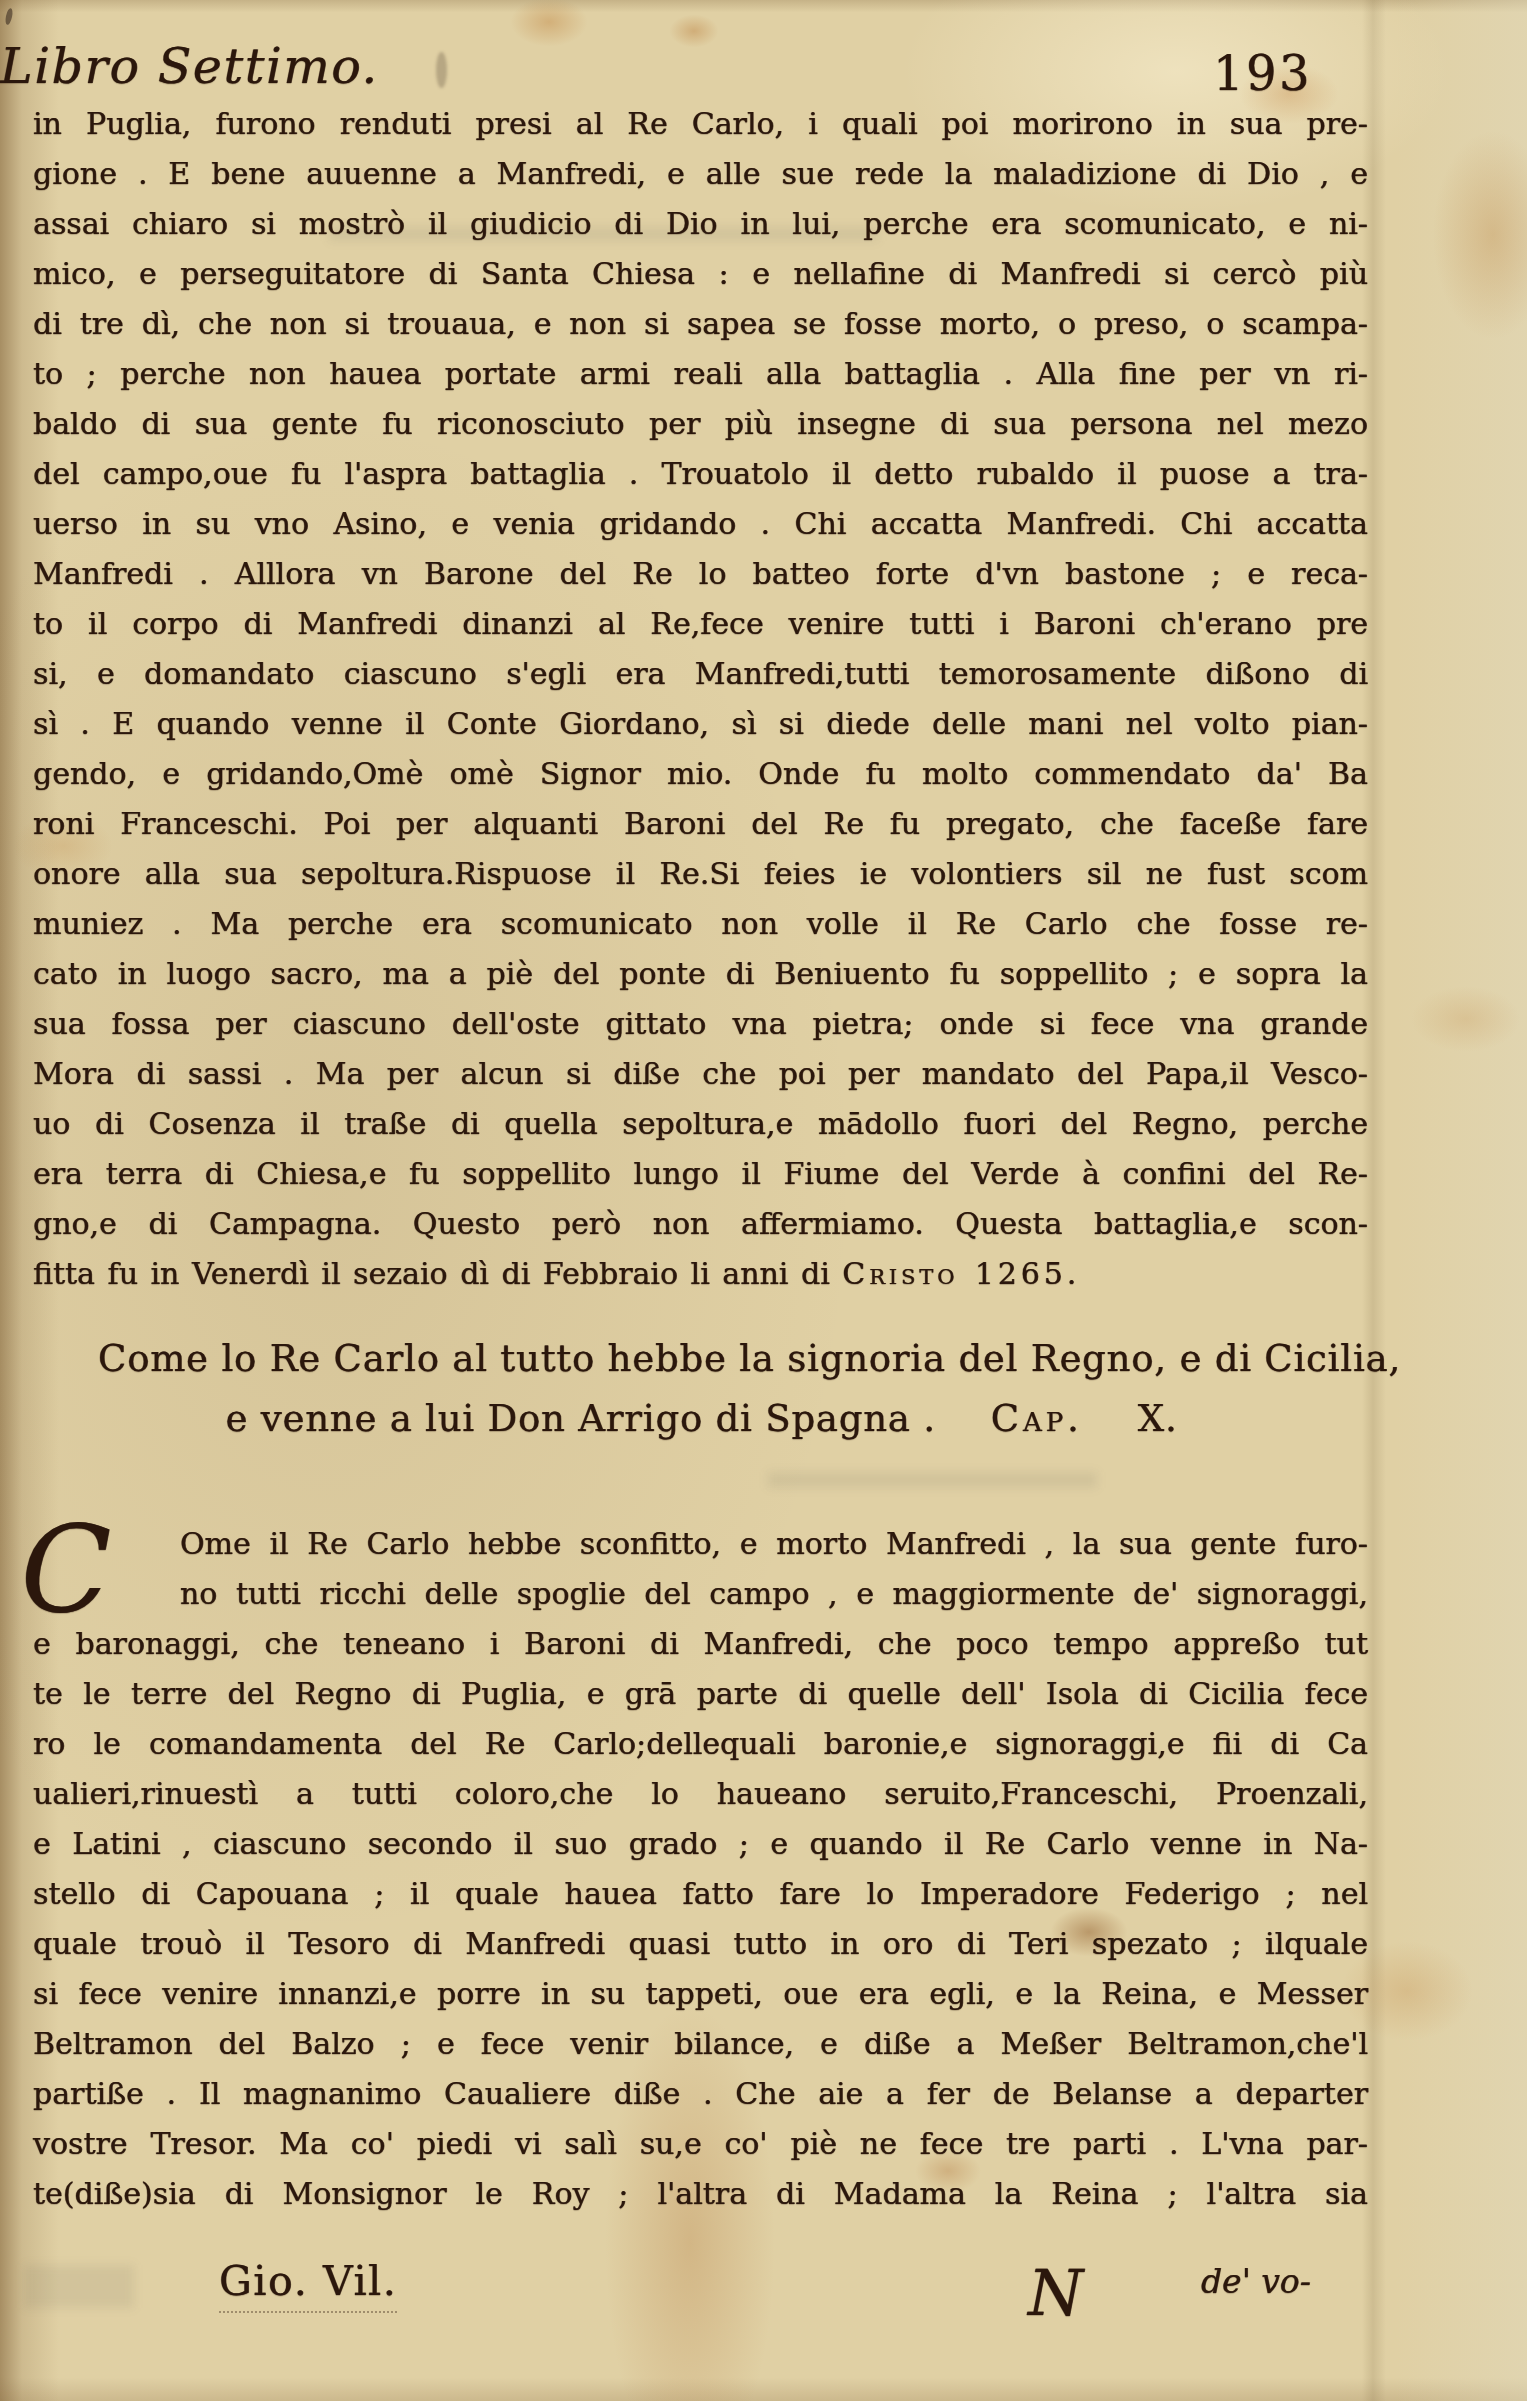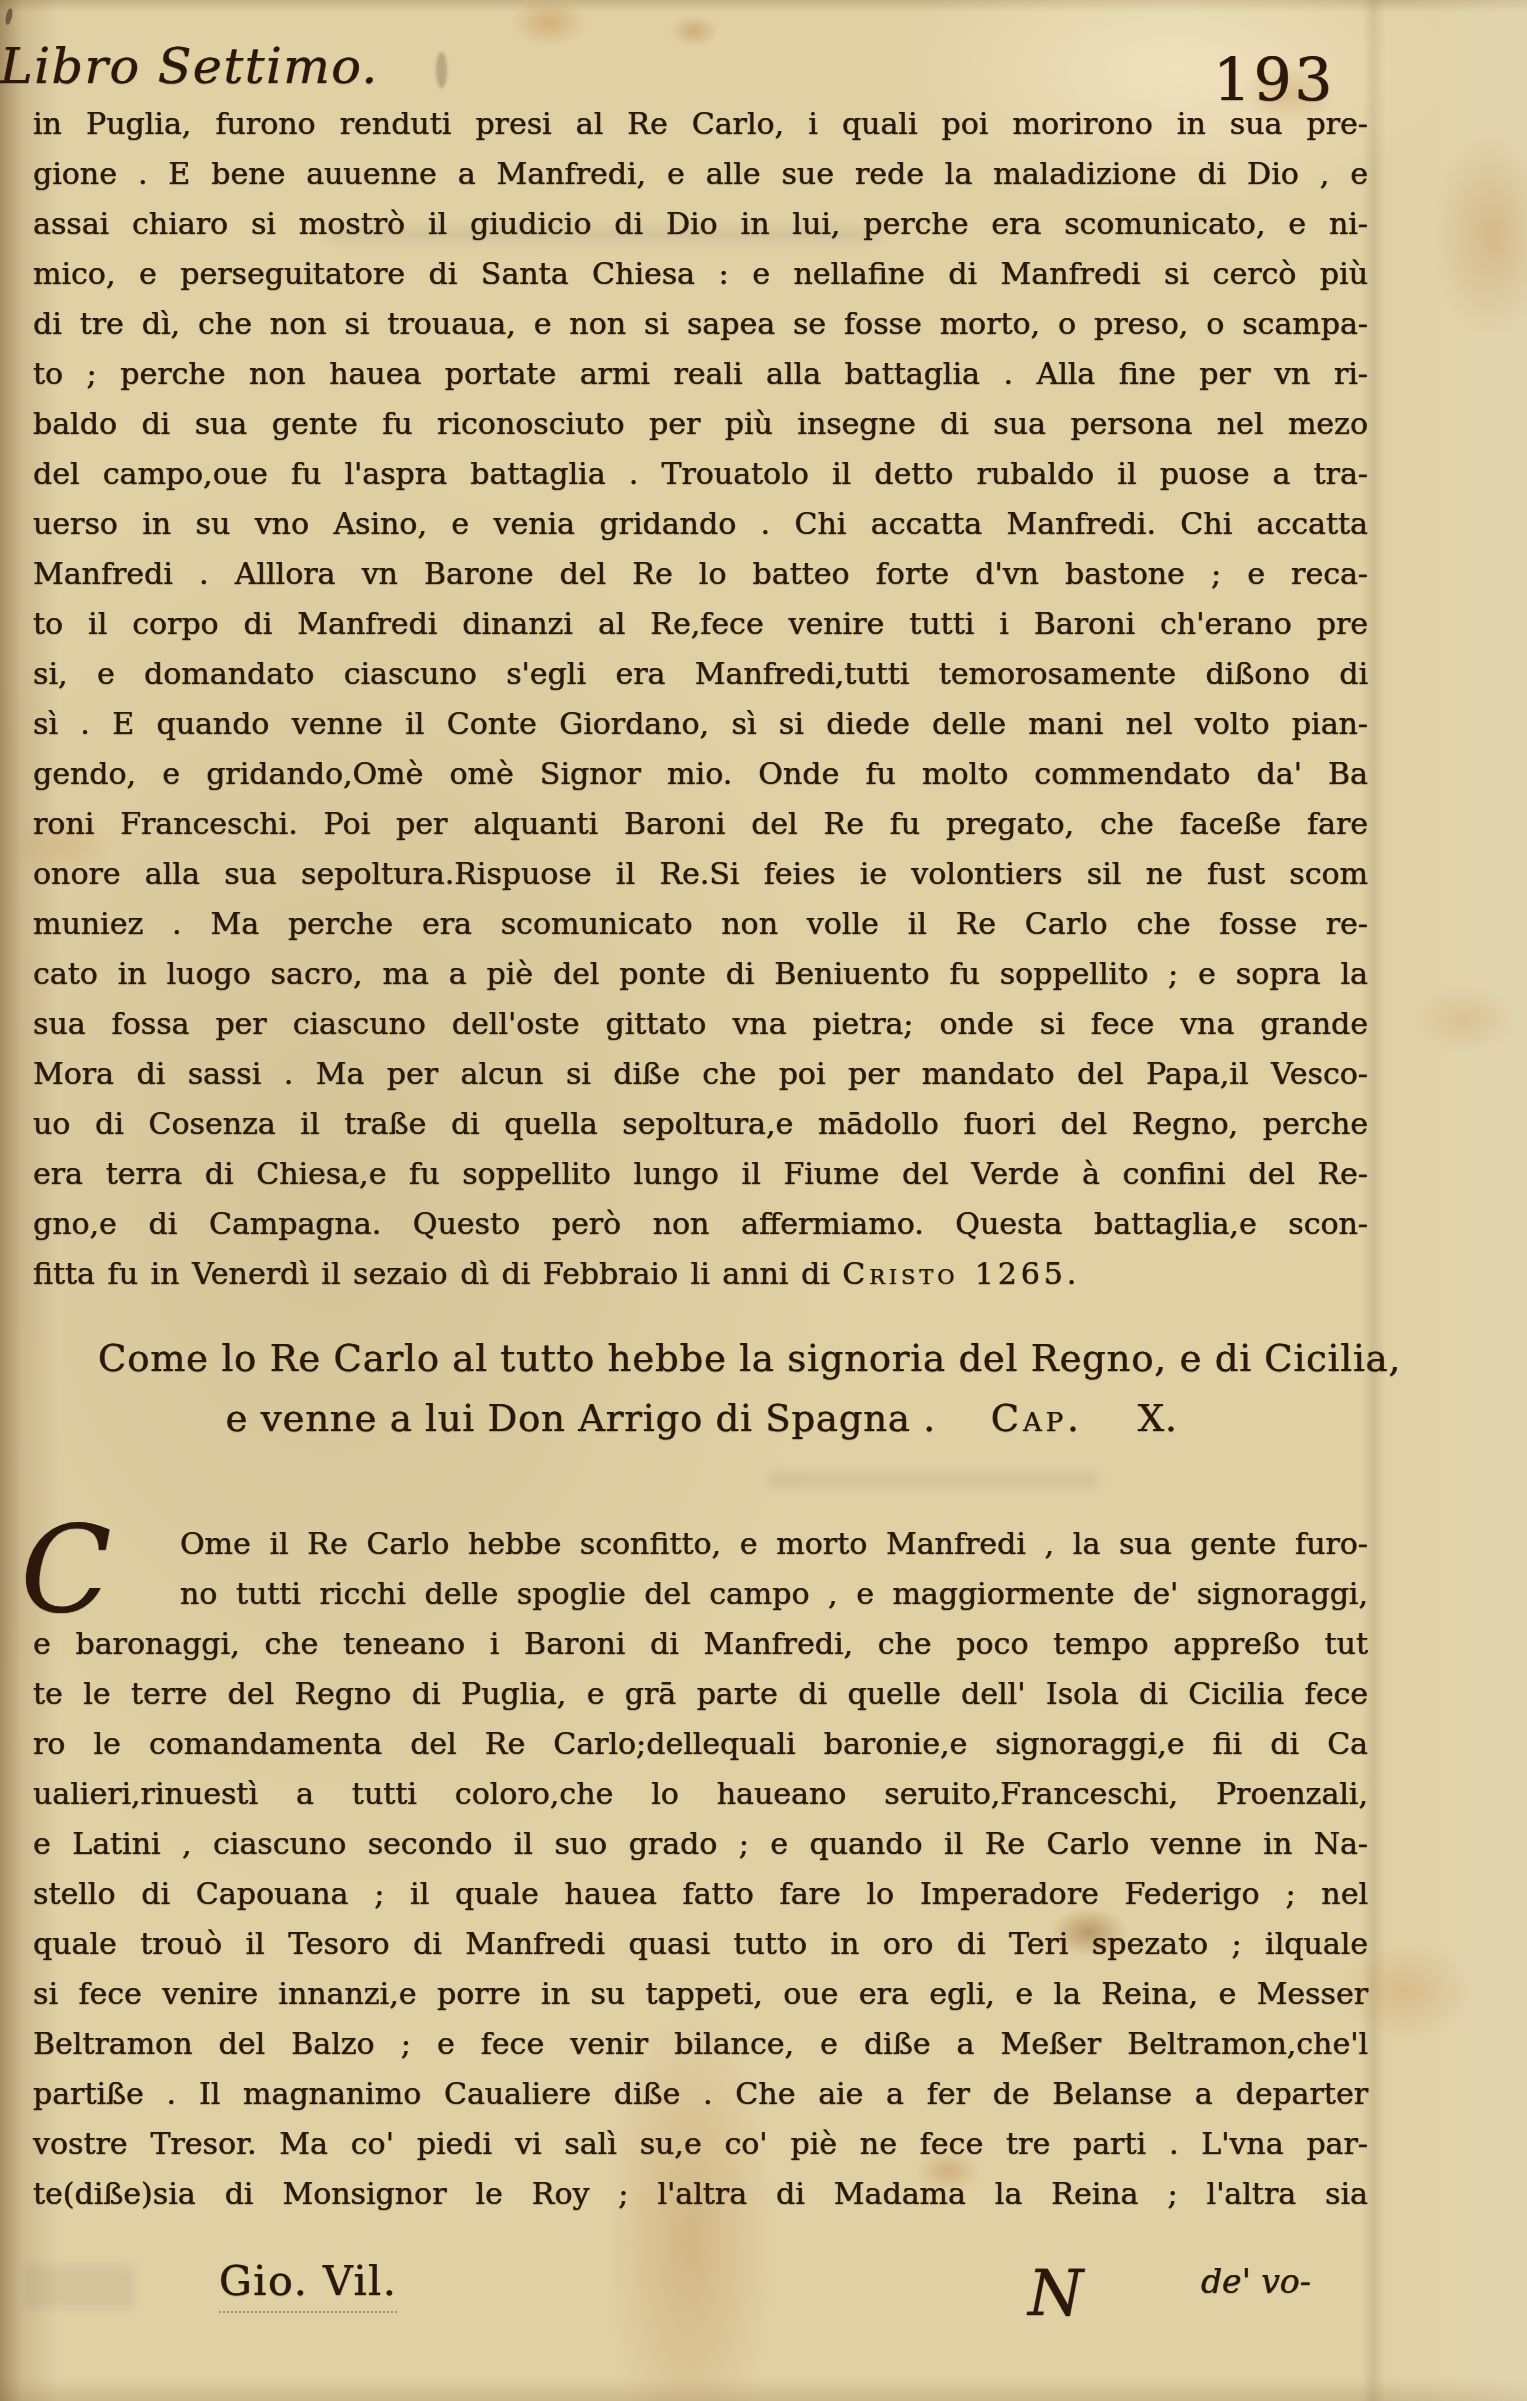--- a/index.html
+++ b/index.html
@@ -29,21 +29,21 @@
       linear-gradient(to top, rgba(120,90,50,0.20) 0px, rgba(120,90,50,0) 23.5px);
     font-family:"DejaVu Serif","Liberation Serif",serif;
   }
   .ink{ text-shadow:0.5px 0 0.5px rgba(43,23,12,0.65), -0.5px 0 0.5px rgba(43,23,12,0.35), 0 0.8px 0.8px rgba(43,23,12,0.25); }
   .runhead{
     position:absolute; top:38px; left:0; width:1436px;
     text-align:left; font-size:49px; letter-spacing:1.6px;font-style:italic;
   }
   .pagenum{
     position:absolute; top:45px; left:1213px;
-    font-size:60px; letter-spacing:2.4px;
+    font-size:48px; letter-spacing:2.4px;
   }
   .body-par{
     position:absolute; left:33px; width:1335px;
     font-size:30px;
   }
   .p1{ top:99px;  line-height:50px; }
   .p2{ top:1519px; line-height:50px; }
   .ln{ text-align:justify; text-align-last:justify; word-spacing:0.10em; white-space:normal; }
   .ln.nj{ text-align:center; text-align-last:left; }
   .p2 .indent{ padding-left:147px; }

